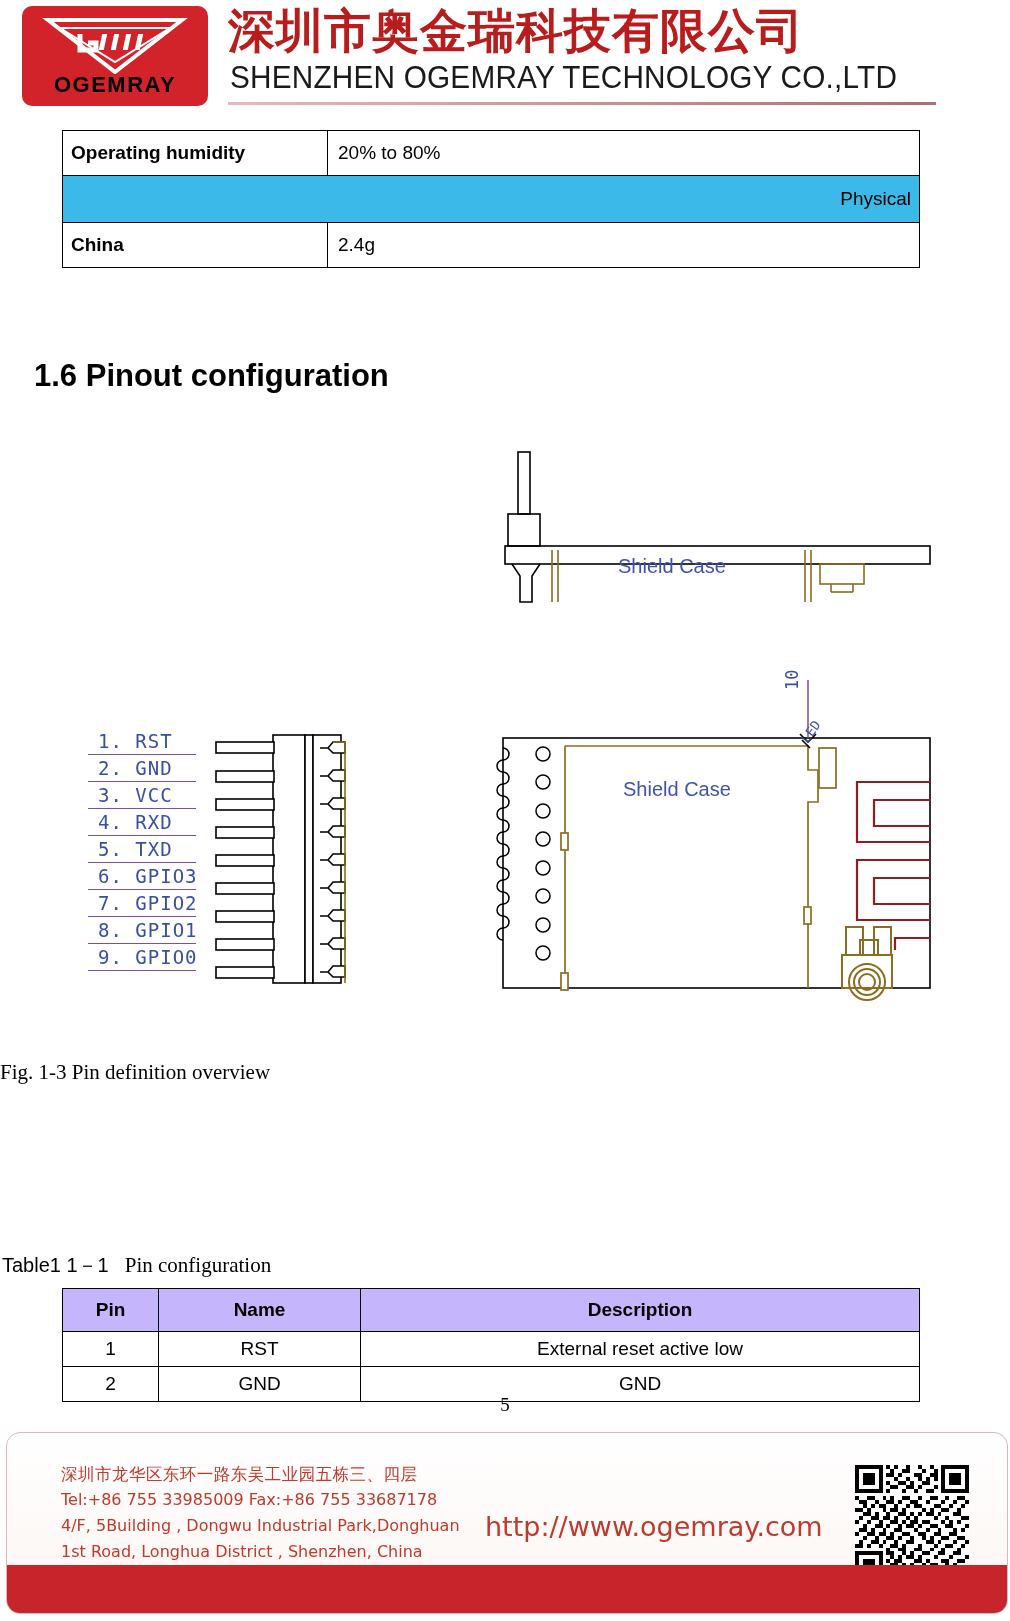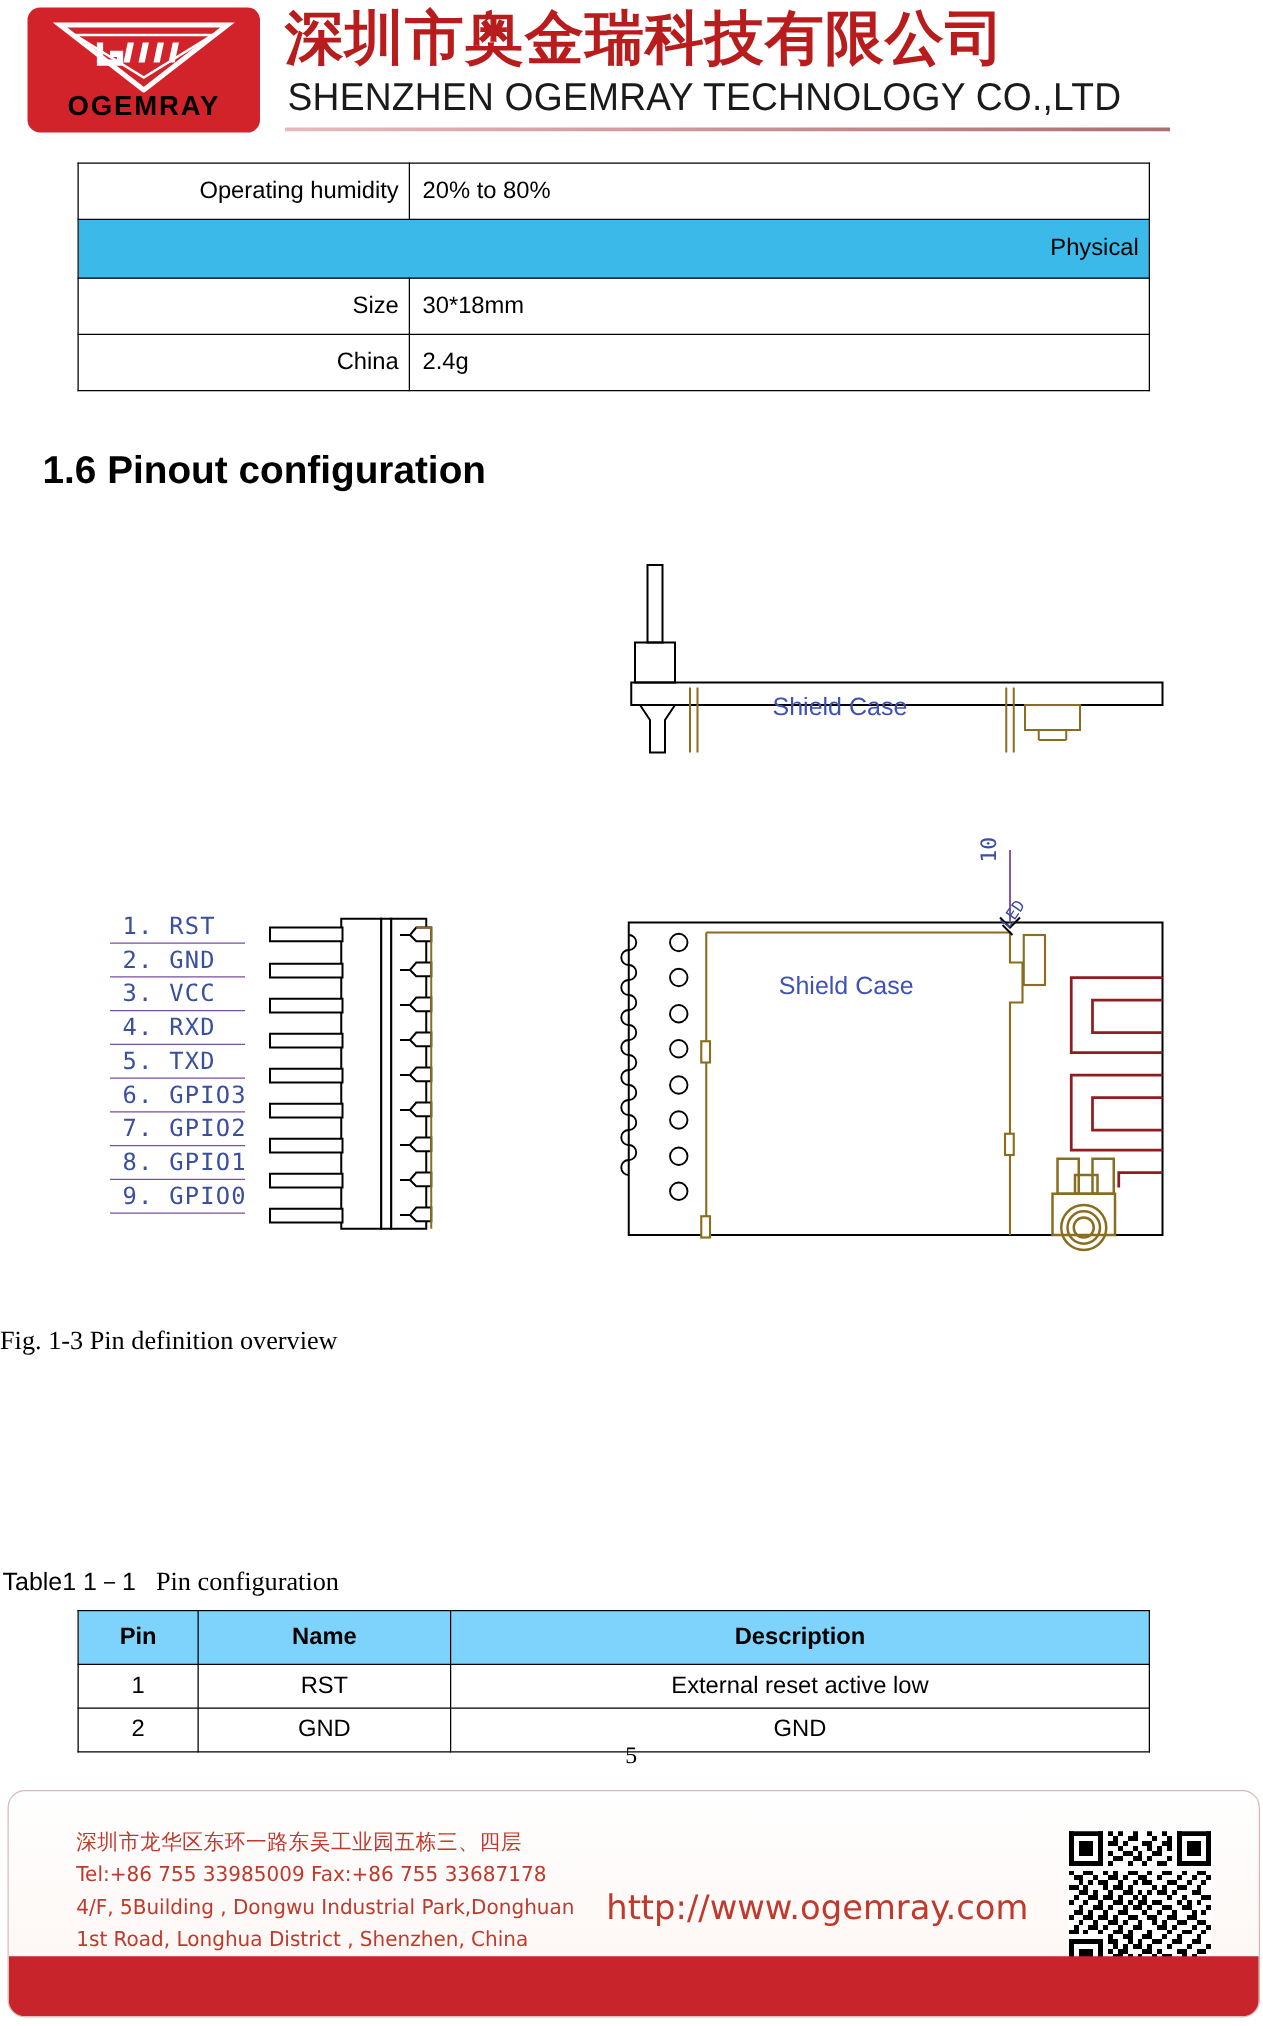--- a/index.html
+++ b/index.html
@@ -86,21 +86,22 @@
   }
   .spec-table td {
     border: 1px solid #000;
     height: 44px;
     font-size: 19px;
     padding: 0 8px;
     font-family: "Liberation Sans", sans-serif;
   }
   .spec-table td.lbl {
     width: 248px;
-    text-align: right;
+    text-align: left;
+    font-weight: bold;
   }
   .spec-table td.val {
     text-align: left;
     padding-left: 10px;
   }
   .spec-table tr.section td {
     background: #3bb9e8;
     text-align: right;
     padding-left: 8px;
     height: 46px;
@@ -186,21 +187,21 @@
     table-layout: fixed;
   }
   .pin-table th, .pin-table td {
     border: 1px solid #000;
     height: 32px;
     font-size: 19px;
     text-align: center;
     font-family: "Liberation Sans", sans-serif;
   }
   .pin-table thead th {
-    background: #7dd3fc;
+    background: #c4b5fd;
     font-weight: bold;
     height: 40px;
   }
   .pin-table col.c-pin { width: 96px; }
   .pin-table col.c-name { width: 202px; }
 
   
   .page-num {
     position: absolute;
     left: 0; top: 1394px;
@@ -284,24 +285,20 @@
 </div>
 
 <table class="spec-table">
   <tbody>
     <tr>
       <td class="lbl">Operating humidity</td>
       <td class="val">20% to 80%</td>
     </tr>
     <tr class="section">
       <td colspan="2">Physical</td>
-    </tr>
-    <tr>
-      <td class="lbl">Size</td>
-      <td class="val">30*18mm</td>
     </tr>
     <tr>
       <td class="lbl">China</td>
       <td class="val">2.4g</td>
     </tr>
   </tbody>
 </table>
 
 <div class="h2">1.6 Pinout configuration</div>
 

